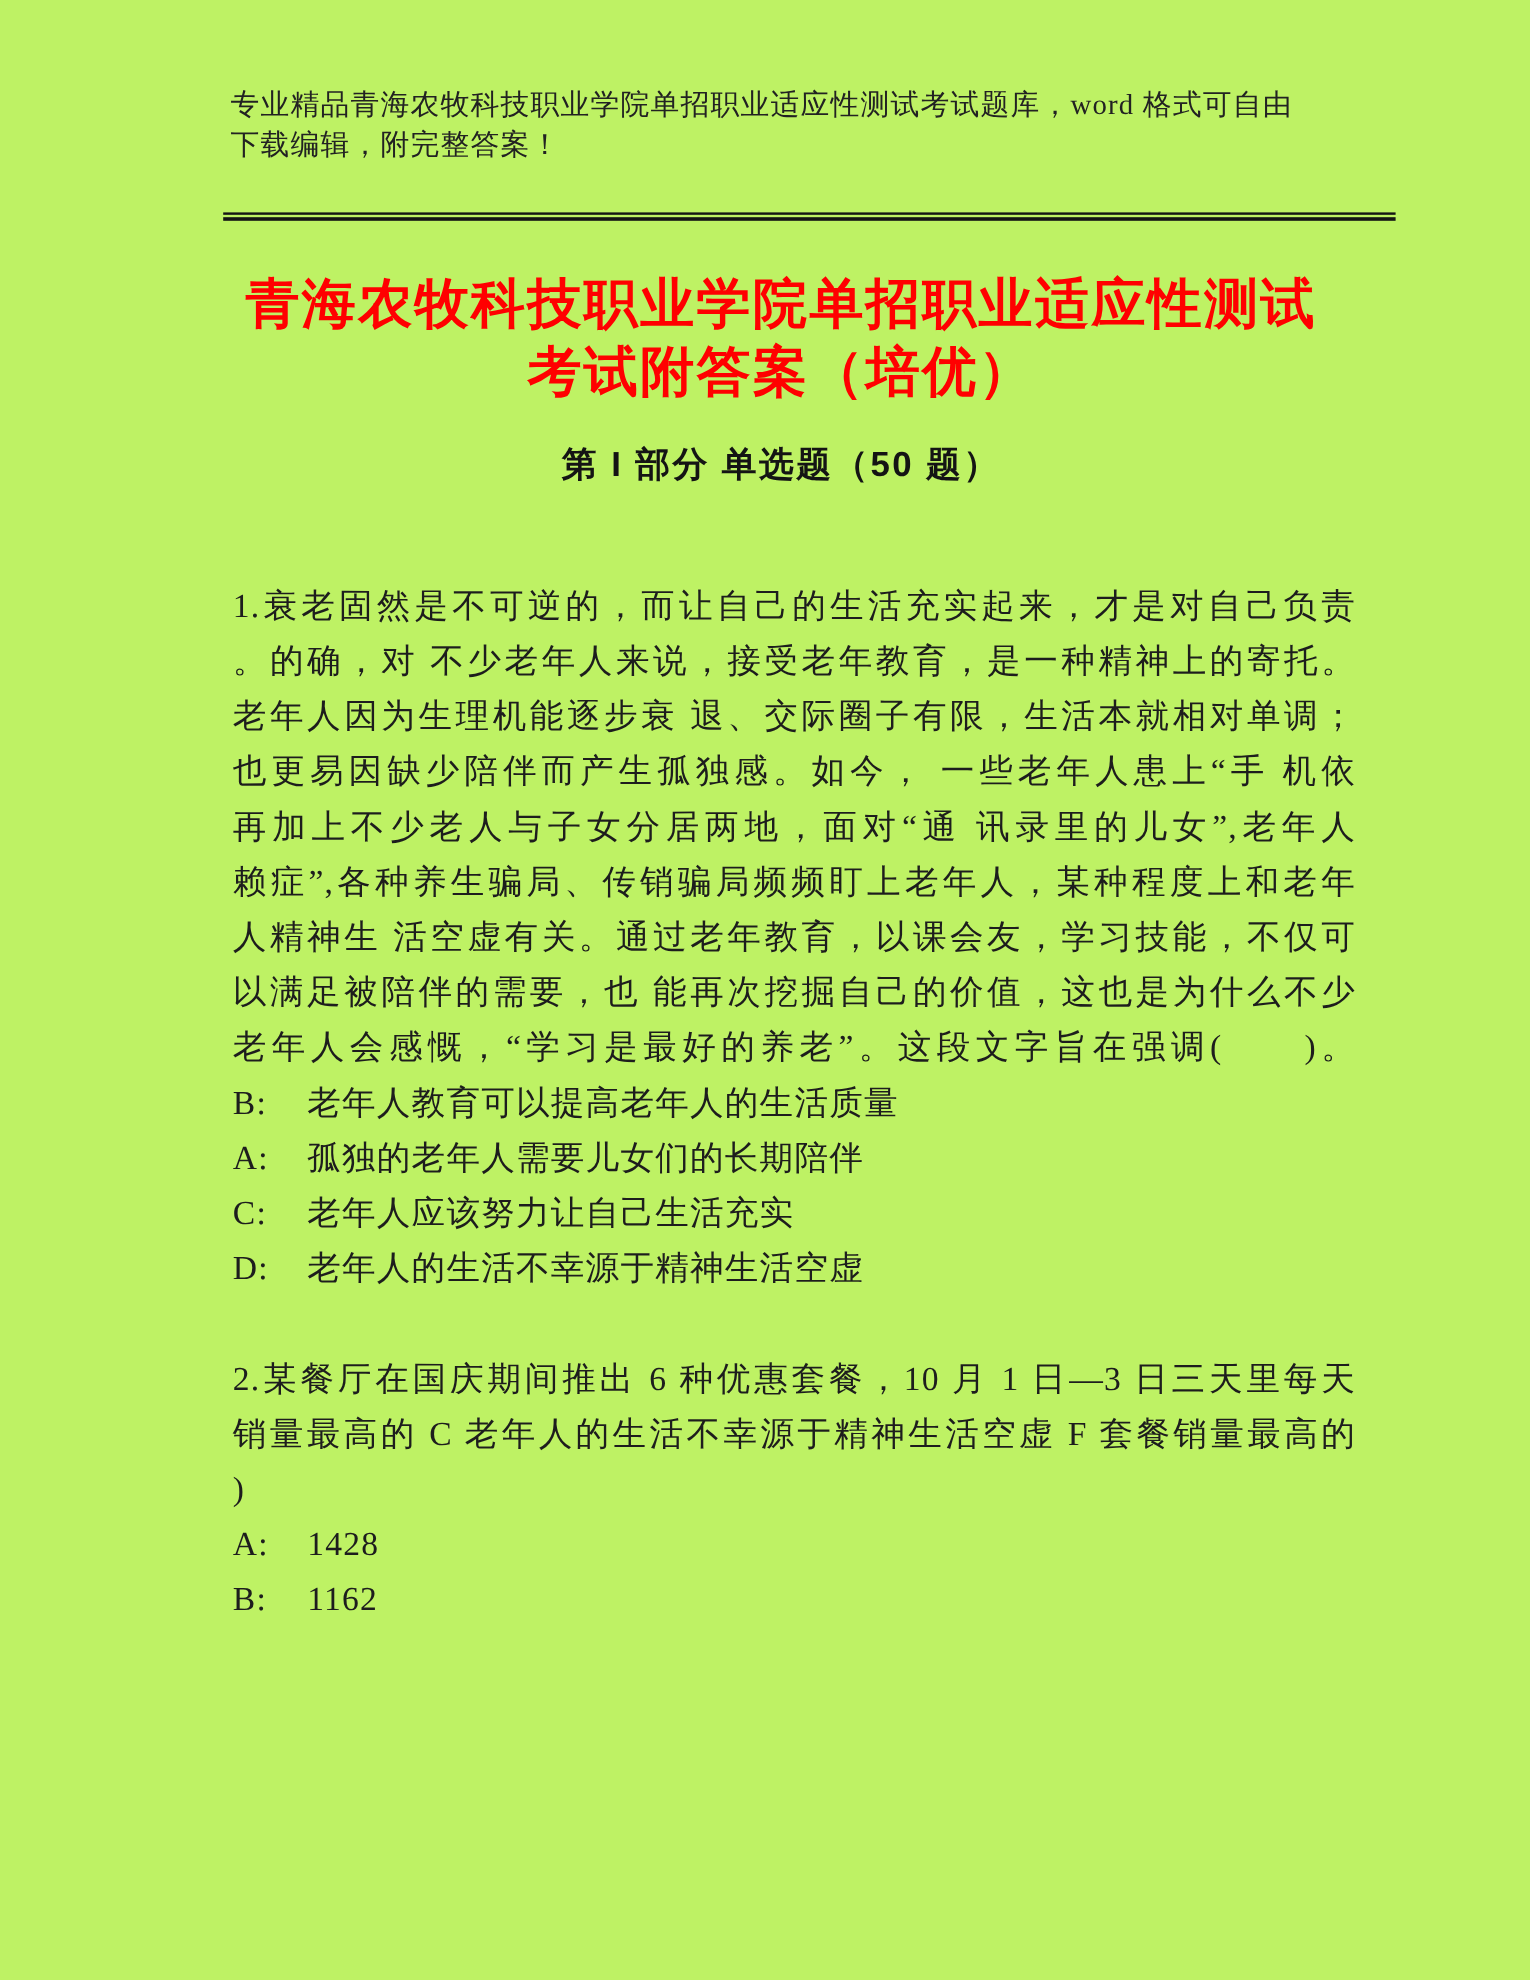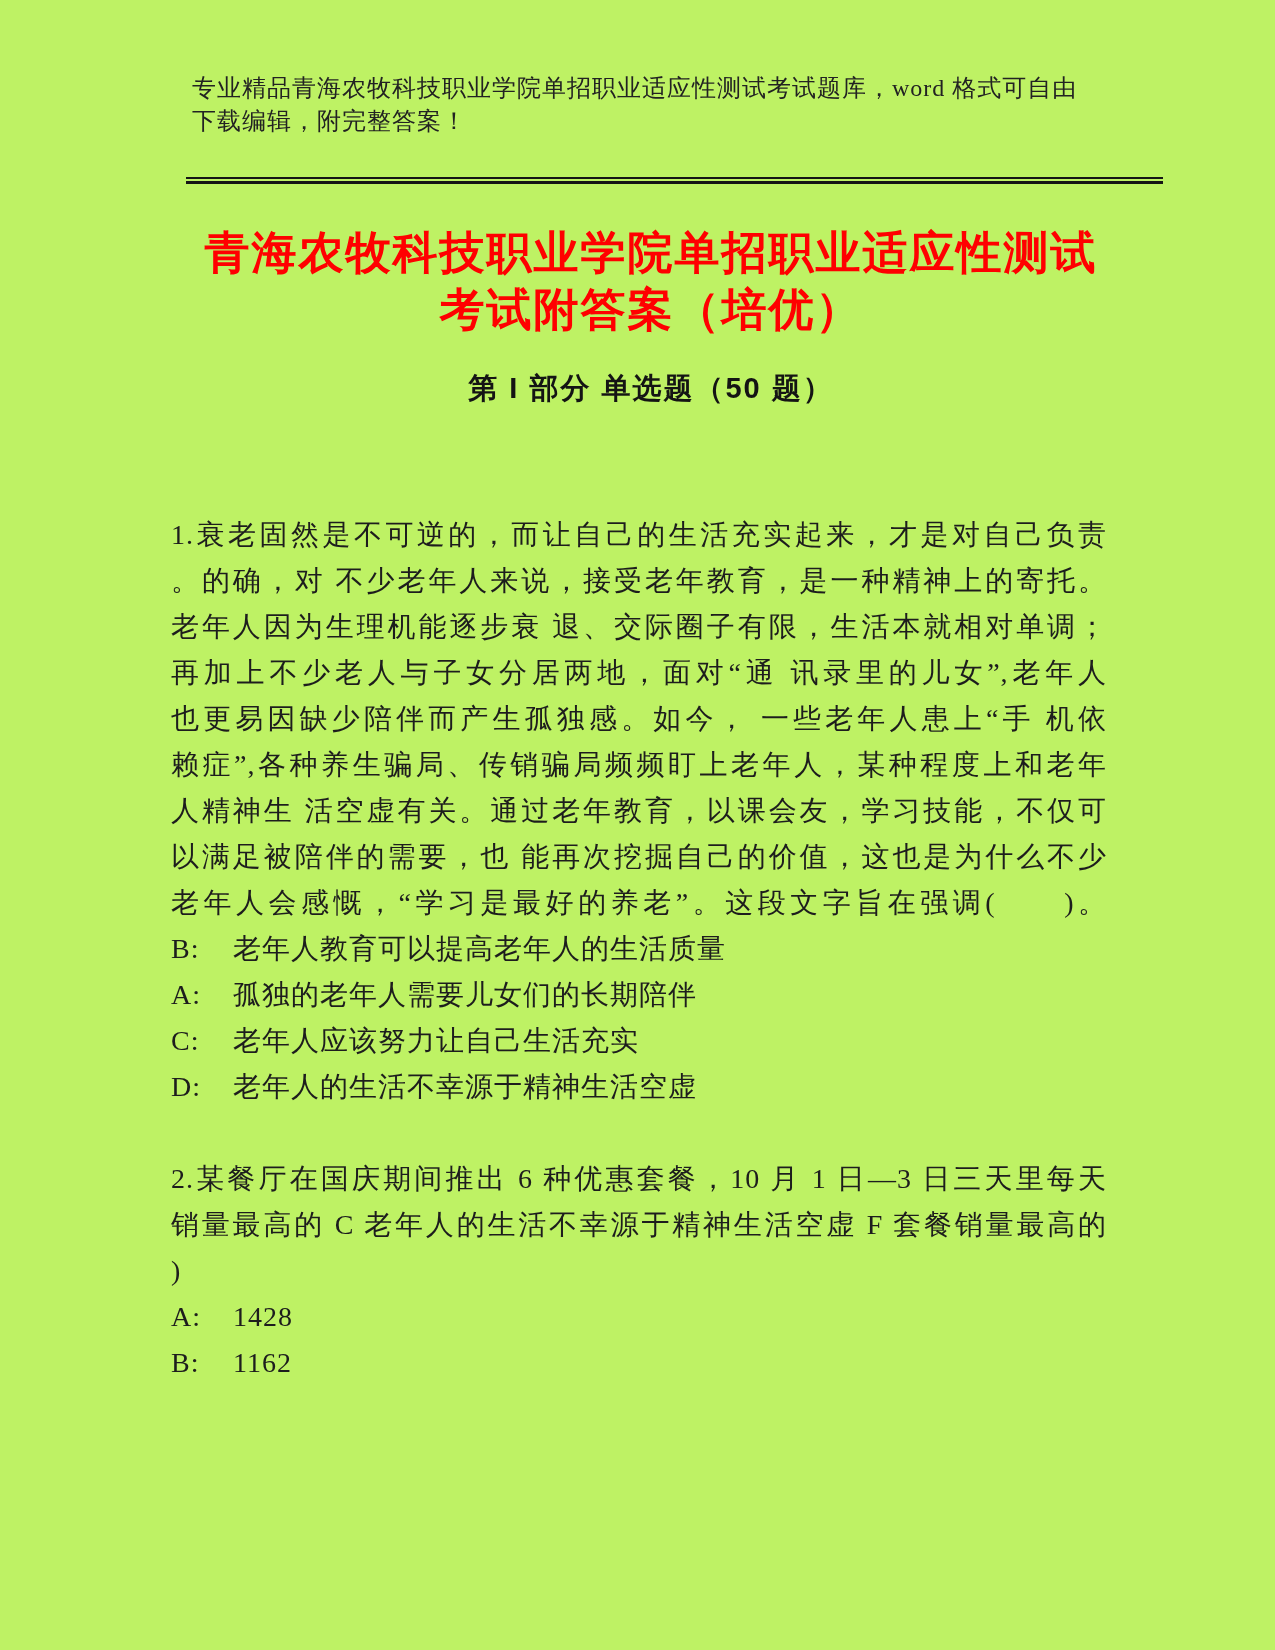--- a/index.html
+++ b/index.html
@@ -31,22 +31,22 @@
   }
   
   .section-heading{
     position:absolute;left:183px;top:368px;width:936px;
     text-align:center;font-weight:bold;font-size:29px;line-height:40px;
     letter-spacing:2px;color:#141414;
     font-family:"Liberation Sans","DejaVu Sans",sans-serif;
   }
   
   .questions{
-    position:absolute;left:171px;top:483px;width:936px;
-    font-size:28px;line-height:46px;letter-spacing:1px;color:#1d1d1d;margin-top:29px;
+    position:absolute;left:194px;top:483px;width:936px;
+    font-size:28px;line-height:46px;letter-spacing:1px;color:#1d1d1d;
   }
   .question-block + .question-block{margin-top:46px;}
   .q-line{
     height:46px;
     text-align:justify;
     text-align-last:justify;
     white-space:nowrap;
   }
   .q-line.single{text-align-last:left;}
   .option-row{height:46px;white-space:nowrap;}
@@ -65,22 +65,22 @@
   <div class="doc-title" style="color: rgb(255, 0, 0);">
       <div class="title-line">青海农牧科技职业学院单招职业适应性测试</div>
       <div class="title-line">考试附答案（培优）</div>
     </div>
   <div class="section-heading">第 I 部分 单选题（50 题）</div>
   <div class="questions">
       <div class="question-block">
         <div class="q-line">1.衰老固然是不可逆的，而让自己的生活充实起来，才是对自己负责</div>
         <div class="q-line">。的确，对 不少老年人来说，接受老年教育，是一种精神上的寄托。</div>
         <div class="q-line">老年人因为生理机能逐步衰 退、交际圈子有限，生活本就相对单调；</div>
+        <div class="q-line">也更易因缺少陪伴而产生孤独感。如今， 一些老年人患上“手 机依</div>
         <div class="q-line">再加上不少老人与子女分居两地，面对“通 讯录里的儿女”,老年人</div>
-        <div class="q-line">也更易因缺少陪伴而产生孤独感。如今， 一些老年人患上“手 机依</div>
         <div class="q-line">赖症”,各种养生骗局、传销骗局频频盯上老年人，某种程度上和老年</div>
         <div class="q-line">人精神生 活空虚有关。通过老年教育，以课会友，学习技能，不仅可</div>
         <div class="q-line">以满足被陪伴的需要，也 能再次挖掘自己的价值，这也是为什么不少</div>
         <div class="q-line">老年人会感慨，“学习是最好的养老”。这段文字旨在强调(　　)。</div>
         <div class="option-row"><span class="option-label">B:</span><span class="option-text">老年人教育可以提高老年人的生活质量</span></div>
         <div class="option-row"><span class="option-label">A:</span><span class="option-text">孤独的老年人需要儿女们的长期陪伴</span></div>
         <div class="option-row"><span class="option-label">C:</span><span class="option-text">老年人应该努力让自己生活充实</span></div>
         <div class="option-row"><span class="option-label">D:</span><span class="option-text">老年人的生活不幸源于精神生活空虚</span></div>
       </div>
       <div class="question-block">

